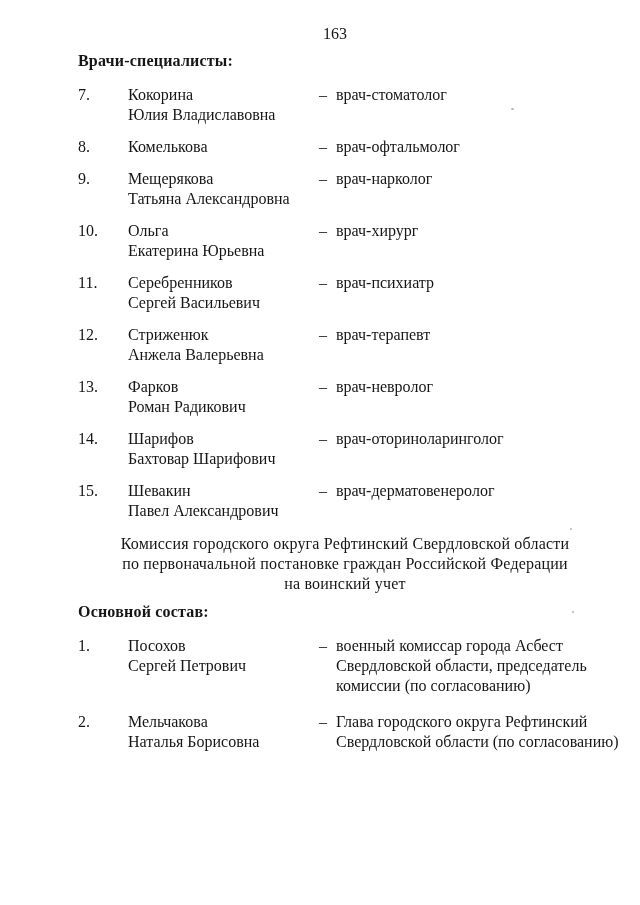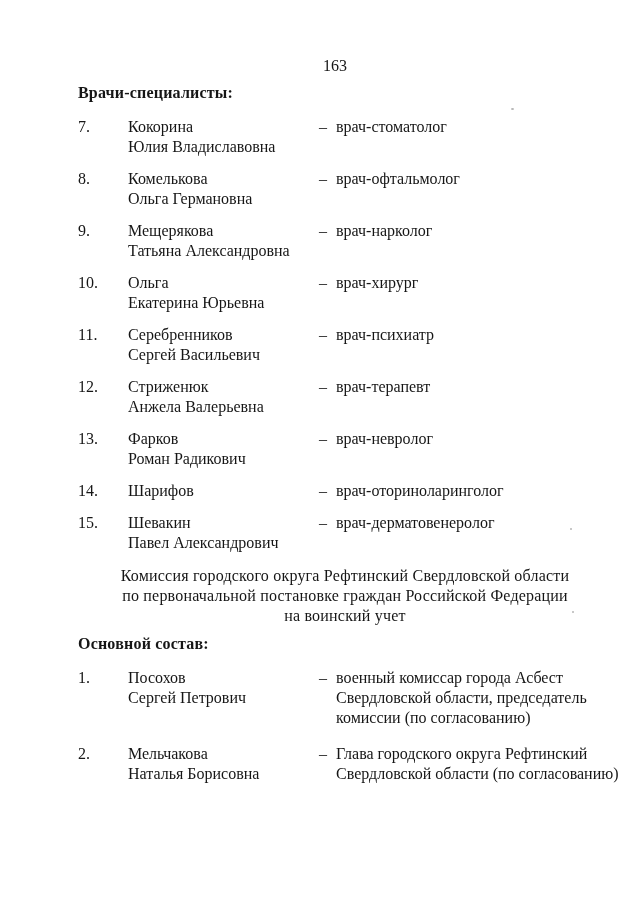--- a/index.html
+++ b/index.html
@@ -16,21 +16,21 @@
     color: #161616;
   }
   .page {
     position: relative;
     width: 640px;
     height: 905px;
     background: #ffffff;
     overflow: hidden;
   }
   .page-number {
-    padding-top: 56px;
+    padding-top: 24px;
     margin-left: 30px;
     width: 610px;
     text-align: center;
   }
   .section-heading {
     font-weight: bold;
     margin: 7px 0 4px 78px;
     letter-spacing: 0.2px;
   }
   .item-row {
@@ -103,21 +103,20 @@
       <div>Юлия Владиславовна</div>
     </span>
     <span class="col-dash">–</span>
     <span class="col-role">врач-стоматолог</span>
   </div>
 
   <div class="item-row">
     <span class="col-num">8.</span>
     <span class="col-name">
       <div>Комелькова</div>
-      <div>Ольга Германовна</div>
     </span>
     <span class="col-dash">–</span>
     <span class="col-role">врач-офтальмолог</span>
   </div>
 
   <div class="item-row">
     <span class="col-num">9.</span>
     <span class="col-name">
       <div>Мещерякова</div>
       <div>Татьяна Александровна</div>
@@ -163,20 +162,21 @@
       <div>Роман Радикович</div>
     </span>
     <span class="col-dash">–</span>
     <span class="col-role">врач-невролог</span>
   </div>
 
   <div class="item-row">
     <span class="col-num">14.</span>
     <span class="col-name">
       <div>Шарифов</div>
+      <div>Бахтовар Шарифович</div>
     </span>
     <span class="col-dash">–</span>
     <span class="col-role">врач-оториноларинголог</span>
   </div>
 
   <div class="item-row">
     <span class="col-num">15.</span>
     <span class="col-name">
       <div>Шевакин</div>
       <div>Павел Александрович</div>

